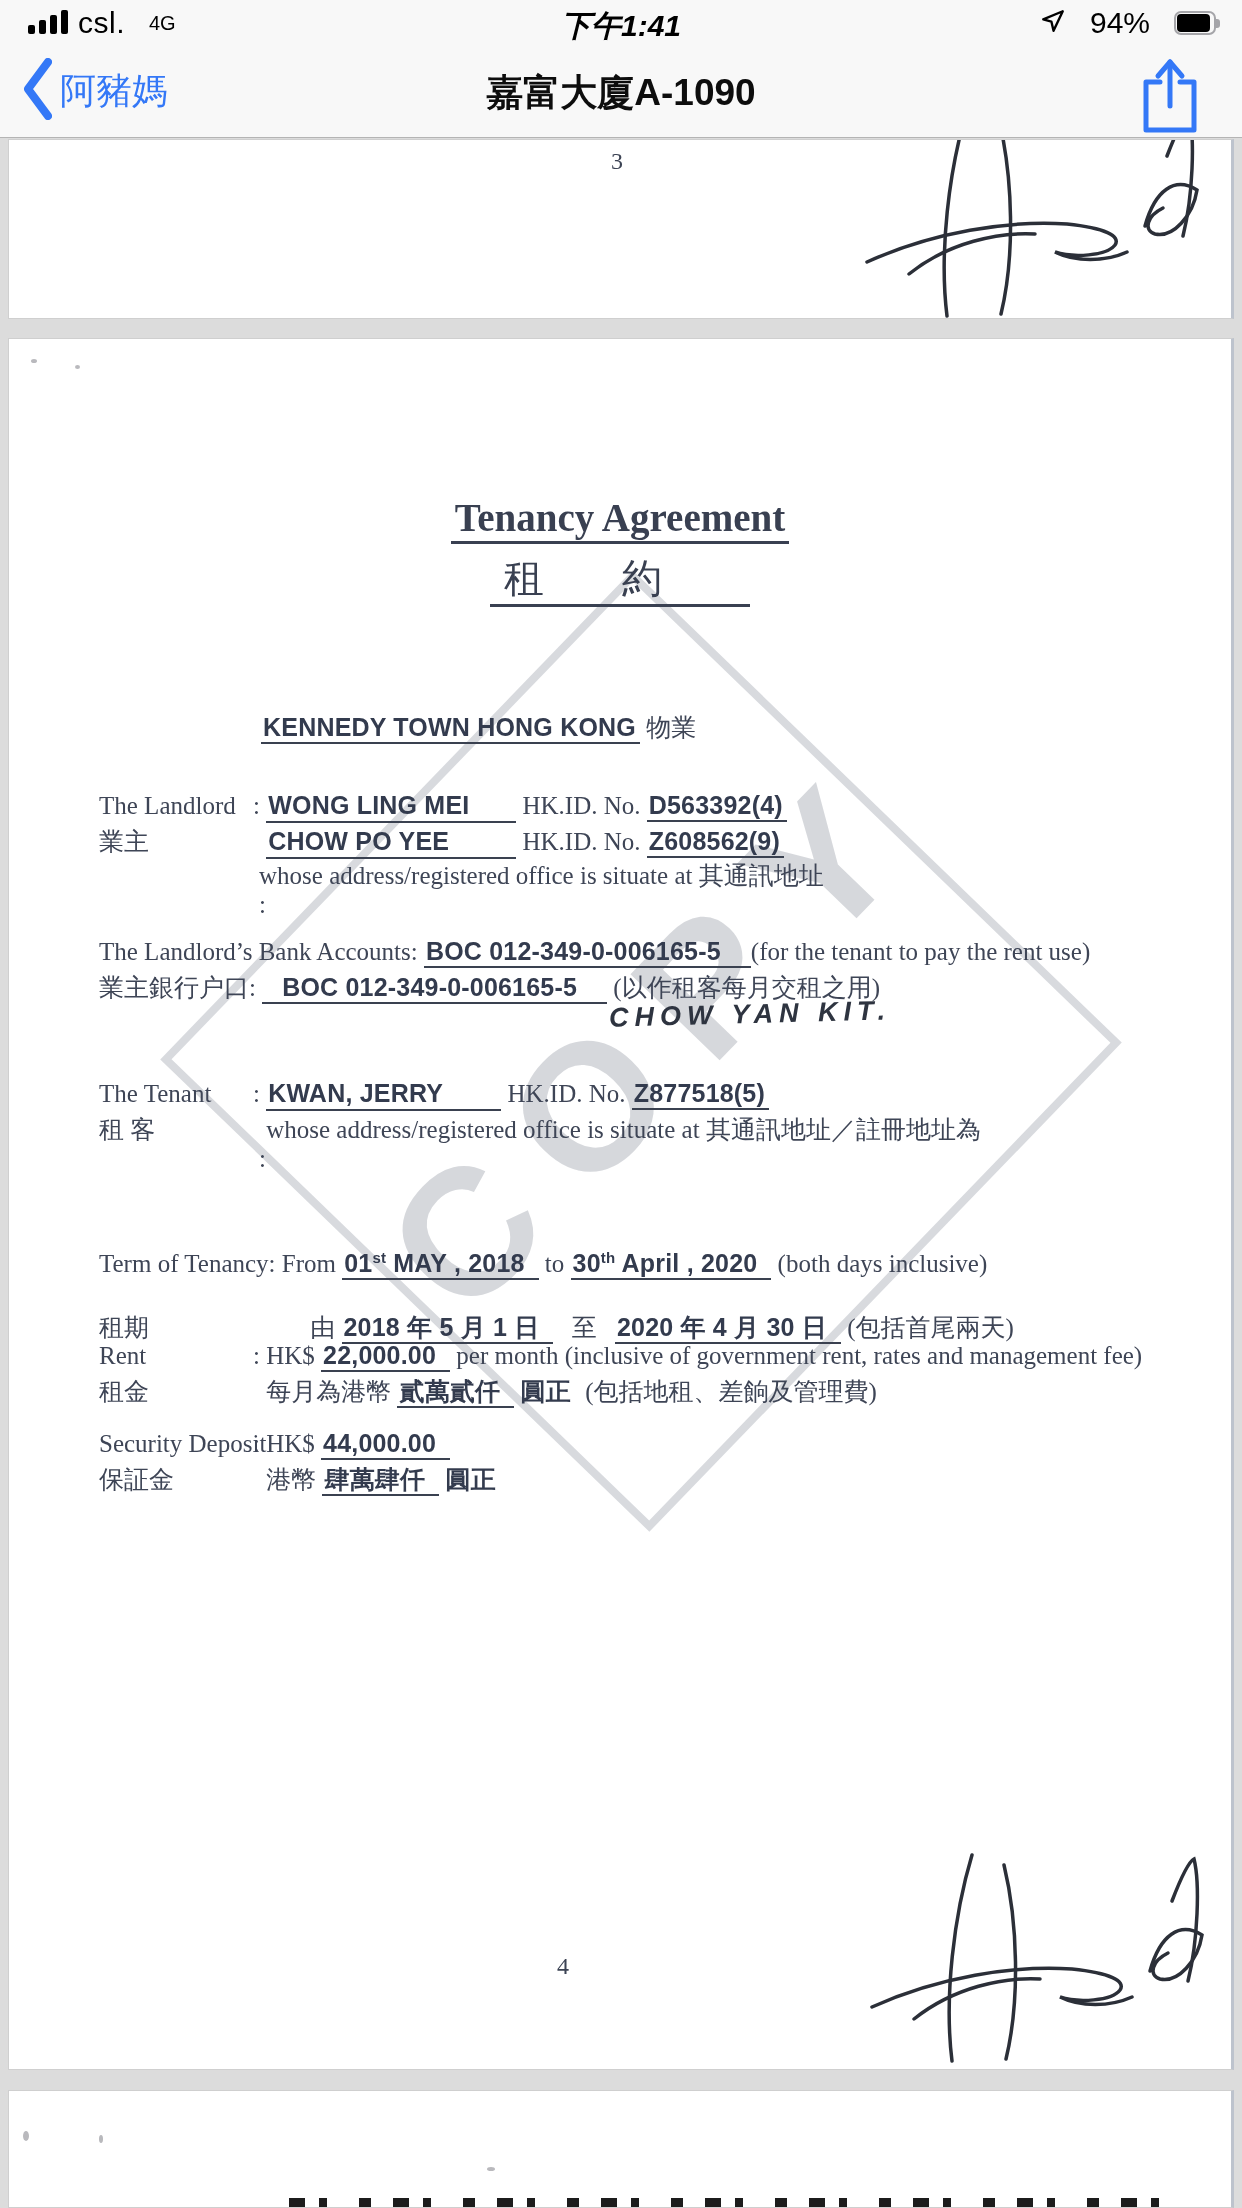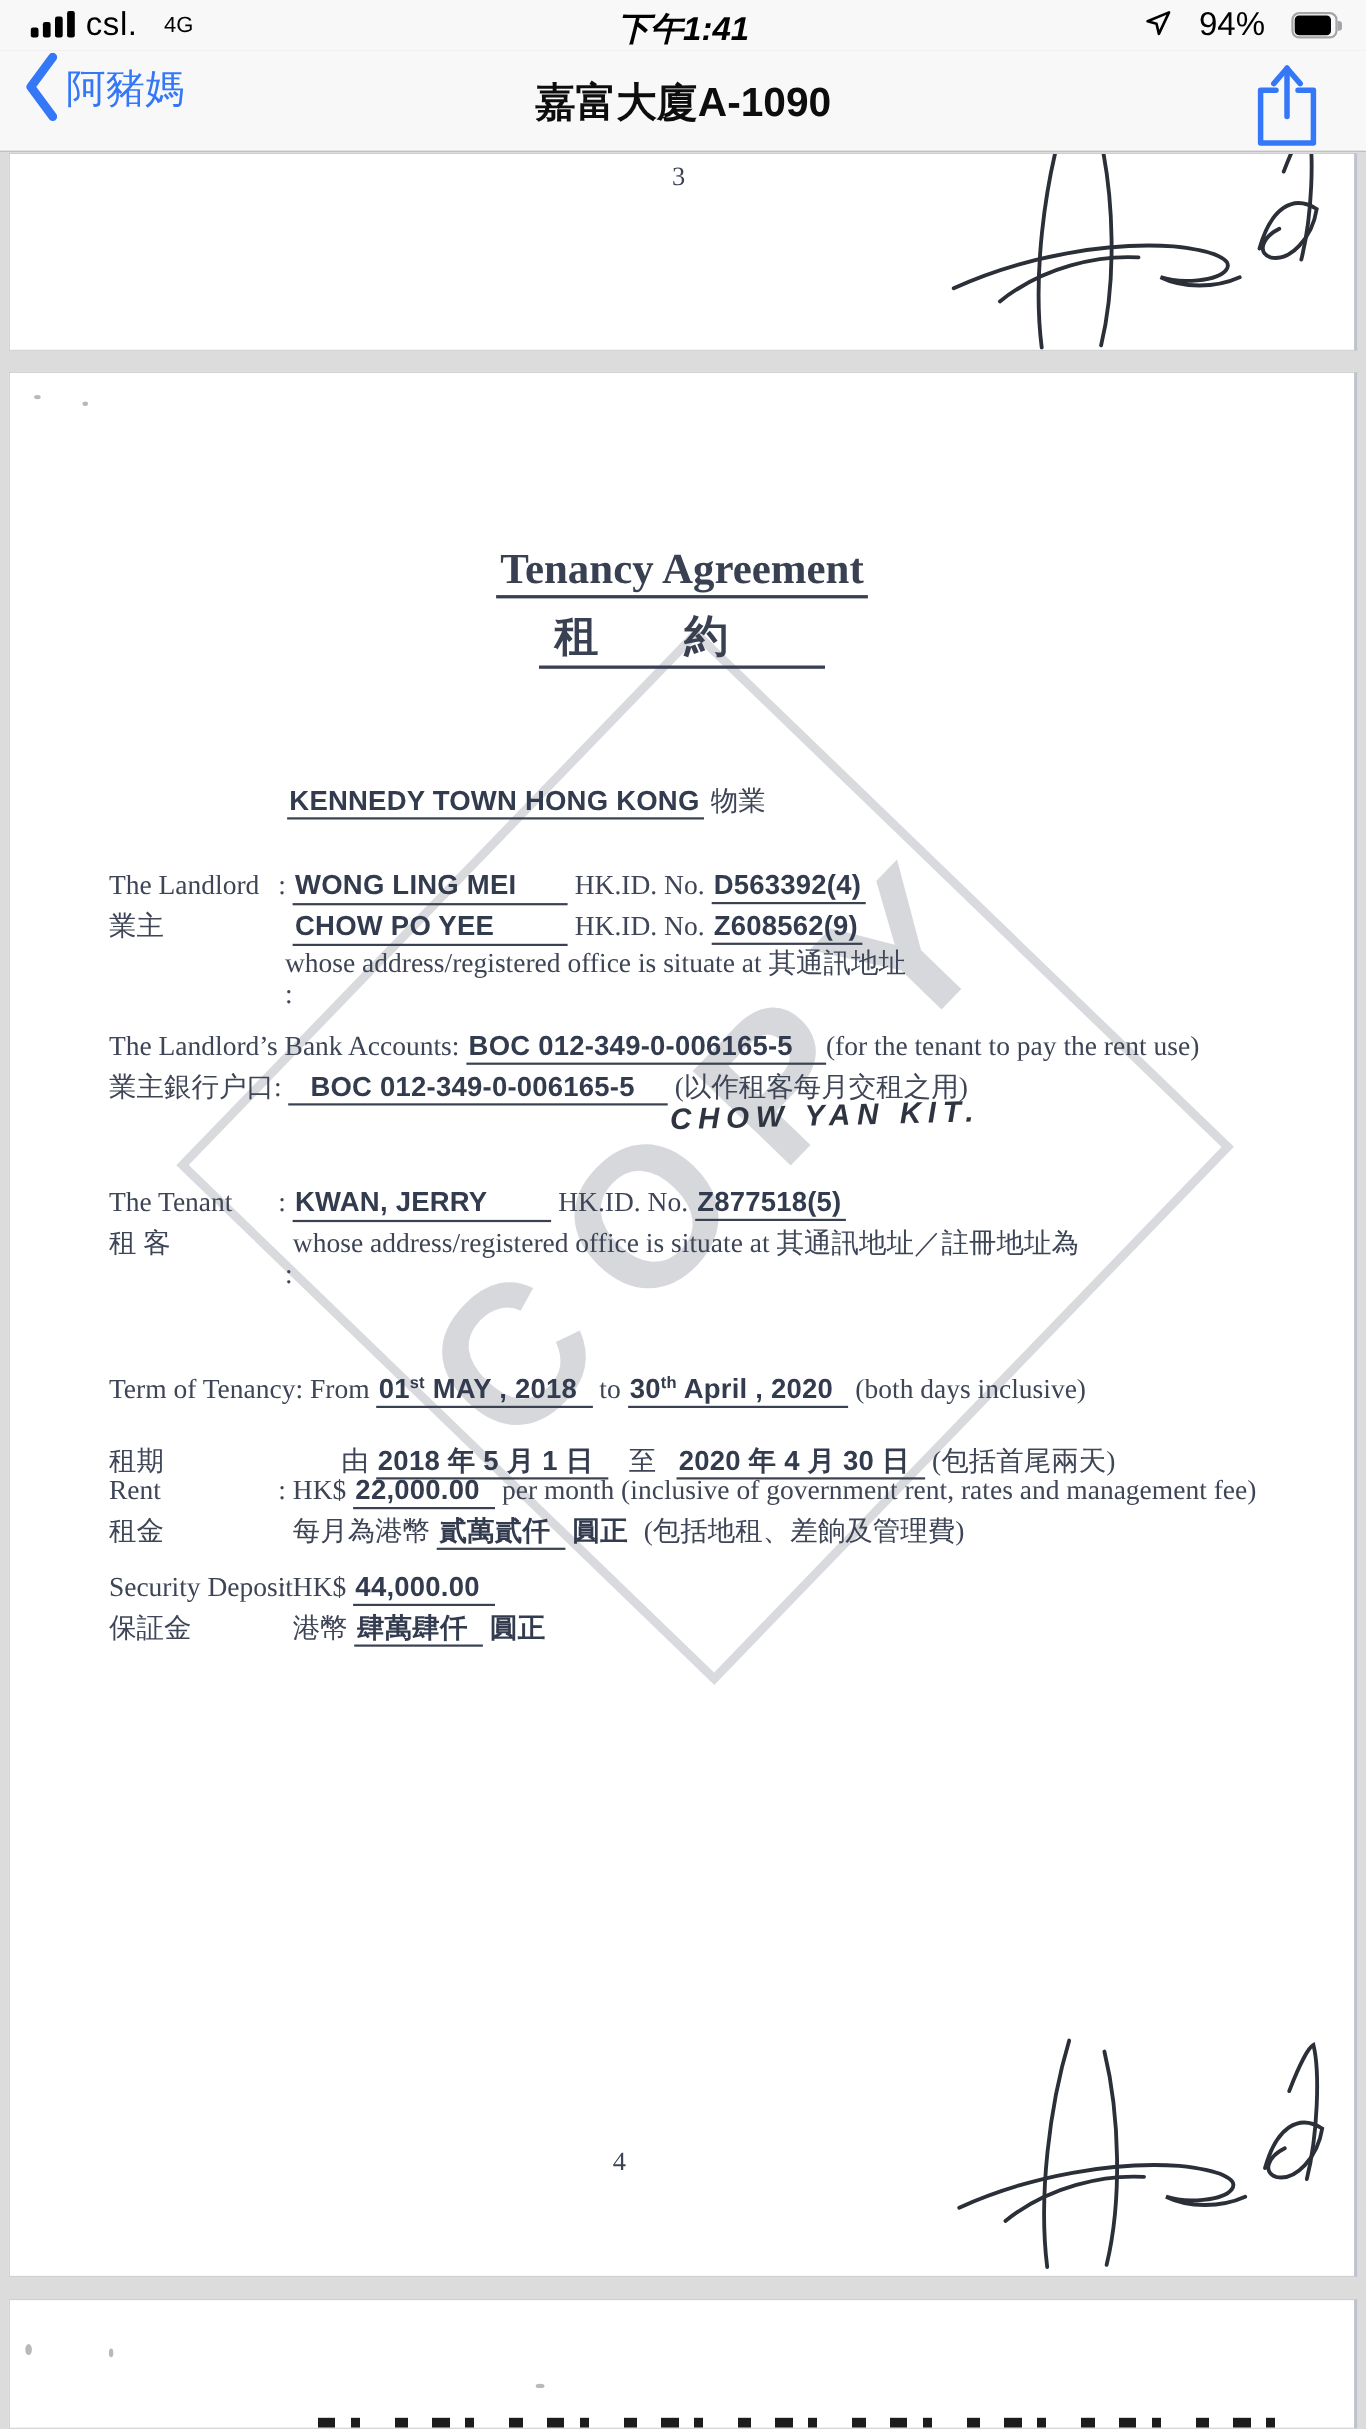--- a/index.html
+++ b/index.html
@@ -22,21 +22,21 @@
   .battery .shell { position:absolute; left:0; top:0; width:42px; height:24px;
                     border:2px solid #a5a5a9; border-radius:7px; }
   .battery .fill { position:absolute; left:3px; top:3px; height:18px; width:33px;
                    background:#000; border-radius:4px; }
   .battery .nub { position:absolute; right:0; top:8px; width:4px; height:9px;
                   background:#a5a5a9; border-radius:0 3px 3px 0; }
 
   
   .navbar { position:absolute; left:0; top:46px; width:1242px; height:92px;
             background:#f8f8f8; border-bottom:1px solid #b4b4b4; z-index:30; }
-  .nav-back { position:absolute; left:22px; top:2px; display:flex; align-items:center;
+  .nav-back { position:absolute; left:22px; top:12px; display:flex; align-items:center;
               gap:8px; color:#3478f7; cursor:pointer; }
   .nav-back-label { font-size:36px; color:#3478f7; }
   .nav-title { position:absolute; left:0; right:0; top:22px; text-align:center;
                font-size:37px; font-weight:700; color:#0d0d0d; }
   .nav-share { position:absolute; right:40px; top:10px; width:64px; height:78px; cursor:pointer; }
 
   
   .docarea { position:absolute; left:0; top:139px; width:1242px; height:2069px;
              background:#dcdcdc; }
   .page { position:absolute; left:8px; width:1226px; background:#fff;
@@ -62,21 +62,21 @@
   .lbl2 { display:inline-block; width:205px;margin-top:28px; }
   .val { font-family:"Liberation Sans", sans-serif; font-weight:700; color:#333b4e;
          letter-spacing:0.2px; }
   .uv { border-bottom:2px solid #3a4150; padding:0 14px 1px 2px; }
   .uv2 { border-bottom:2px solid #3a4150; padding:0 4px 1px 2px; }
   .doc-title-en { position:absolute; left:0; width:100%; text-align:center;
                   font-family:"Liberation Serif", serif; font-weight:700; font-size:39px;
                   color:#394051; }
   .doc-title-en span { border-bottom:3px solid #394051; padding:0 4px 2px 4px; }
   .doc-title-zh { position:absolute; left:0; width:100%; text-align:center;
-                  font-size:40px; color:#394051; font-weight:700; }
+                  font-size:40px; color:#394051; font-weight:400; }
   .doc-title-zh span { border-bottom:3px solid #394051; padding:0 10px 4px 14px;
                        letter-spacing:78px; }
   .handwrite { position:absolute; left:600px; top:660px; font-size:27px; color:#2e3440;
                font-style:italic; letter-spacing:6px; transform:rotate(-1.5deg);
                font-weight:600; white-space:nowrap; }
   .speck { position:absolute; background:#b9b9bd; border-radius:50%; }
 
   .sig { position:absolute; }
   .cutline { position:absolute; left:280px; bottom:0; width:880px; height:9px;
              background:repeating-linear-gradient(90deg,

